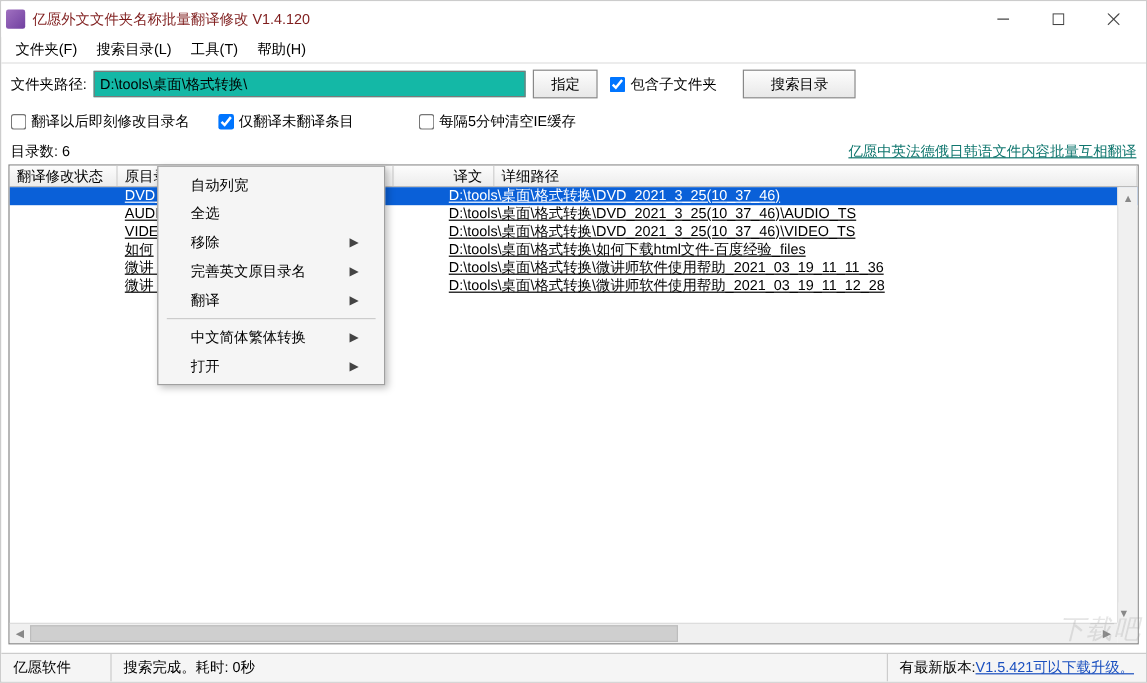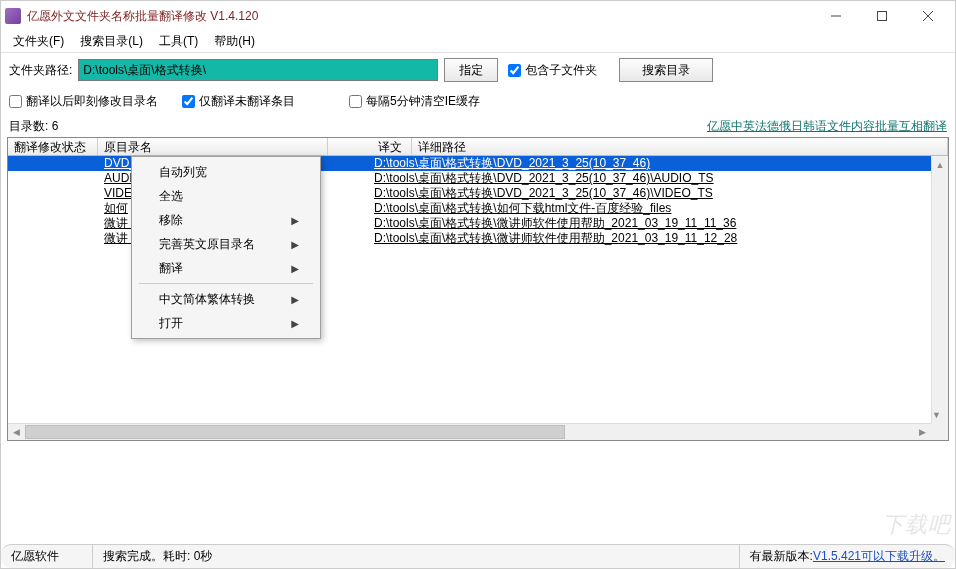--- a/index.html
+++ b/index.html
@@ -22,42 +22,42 @@
 .chk-wrap { display: flex; align-items: center; gap: 4px; margin-left: 4px; }
 
 .toolbar2 { height: 28px; display: flex; align-items: center; padding: 2px 8px; gap: 24px; }
 .toolbar2 .grp { display: flex; align-items: center; gap: 4px; }
 .spin { width: 46px; height: 20px; border: 1px solid #7a7a7a; padding: 0 2px; display: flex; align-items: center; justify-content: space-between; }
 .spin .arrows { width: 14px; display: flex; flex-direction: column; line-height: 7px; font-size: 8px; color: #444; }
 
 .toolbar3 { height: 22px; display: flex; align-items: center; justify-content: space-between; padding: 0 8px; }
 .toolbar3 .link { color: #0f766e; text-decoration: underline; cursor: pointer; }
 
-.table-wrap { position: relative; border: 1px solid #888; margin: 0 6px; height: 304px; background: #fff; overflow: hidden; }
+.table-wrap { position: relative; border: 1px solid #888; margin: 0 6px; height: 400px; background: #fff; overflow: hidden; }
 .thead { display: flex; background: linear-gradient(#fdfdfd, #ececec); border-bottom: 1px solid #bbb; height: 18px; }
 .th { border-right: 1px solid #cfcfcf; padding: 1px 6px; font-size: 12px; white-space: nowrap; overflow: hidden; }
 .th.c0 { width: 90px; }
 .th.c1 { width: 230px; }
 .th.c2 { width: 40px; margin-left: 44px; }
 .th.c3 { flex: 1; }
 .tbody { font-family: SimSun, "Courier New", monospace; font-size: 12px; }
 .tr { display: flex; height: 15px; line-height: 15px; }
 .tr.sel { background: #0a60d8; color: #fff; }
 .td { white-space: nowrap; overflow: hidden; padding: 0 6px; }
 .td.c0 { width: 90px; }
 .td.c1 { width: 230px; text-decoration: underline; }
 .td.c2 { width: 40px; }
 .td.c3 { flex: 1; text-decoration: underline; }
 
-.ctxmenu { position: absolute; left: 130px; top: 155px; width: 190px; background: #f5f5f5; border: 1px solid #a0a0a0; box-shadow: 2px 2px 6px rgba(0,0,0,0.25); padding: 3px; z-index: 50; }
+.ctxmenu { position: absolute; left: 130px; top: 137px; width: 190px; background: #f5f5f5; border: 1px solid #a0a0a0; box-shadow: 2px 2px 6px rgba(0,0,0,0.25); padding: 3px; z-index: 50; }
 .ctxmenu .mi { height: 24px; display: flex; align-items: center; justify-content: space-between; padding: 0 18px 0 24px; cursor: pointer; font-size: 12px; }
 .ctxmenu .sub { color: #444; font-size: 10px; }
 .ctxmenu hr { border: none; border-top: 1px solid #ccc; margin: 3px 4px; }
 
-.statusbar { position: absolute; bottom: 0; left: 0; right: 0; height: 24px; border-top: 1px solid #ccc; display: flex; align-items: center; background: #f5f5f5; border-radius: 10px; }
+.statusbar { position: absolute; bottom: 0; left: 0; right: 0; height: 24px; border-top: 1px solid #ccc; display: flex; align-items: center; background: #f5f5f5; }
 .statusbar .cell { padding: 0 10px; border-right: 1px solid #ccc; height: 100%; display: flex; align-items: center; }
 .statusbar .cell.last { margin-left: auto; border-right: none; border-left: 1px solid #ccc; }
 .status-link { color: #1a4fbf; text-decoration: underline; cursor: pointer; }
 
 .watermark { position: absolute; right: 4px; bottom: 28px; font-size: 22px; color: rgba(150,150,150,0.25); font-style: italic; pointer-events: none; letter-spacing: 1px; }
 
 .scroll-v { position: absolute; right: 0; top: 18px; bottom: 17px; width: 17px; background: #f0f0f0; border-left: 1px solid #ddd; }
 .scroll-v .sbtn { height: 17px; background: #f0f0f0; display: flex; align-items: center; justify-content: center; color: #888; font-size: 9px; }
 .scroll-h { position: absolute; left: 0; right: 17px; bottom: 0; height: 17px; background: #f0f0f0; border-top: 1px solid #ddd; display: flex; }
 .scroll-h .sbtn { width: 17px; display: flex; align-items: center; justify-content: center; color: #888; font-size: 9px; }

